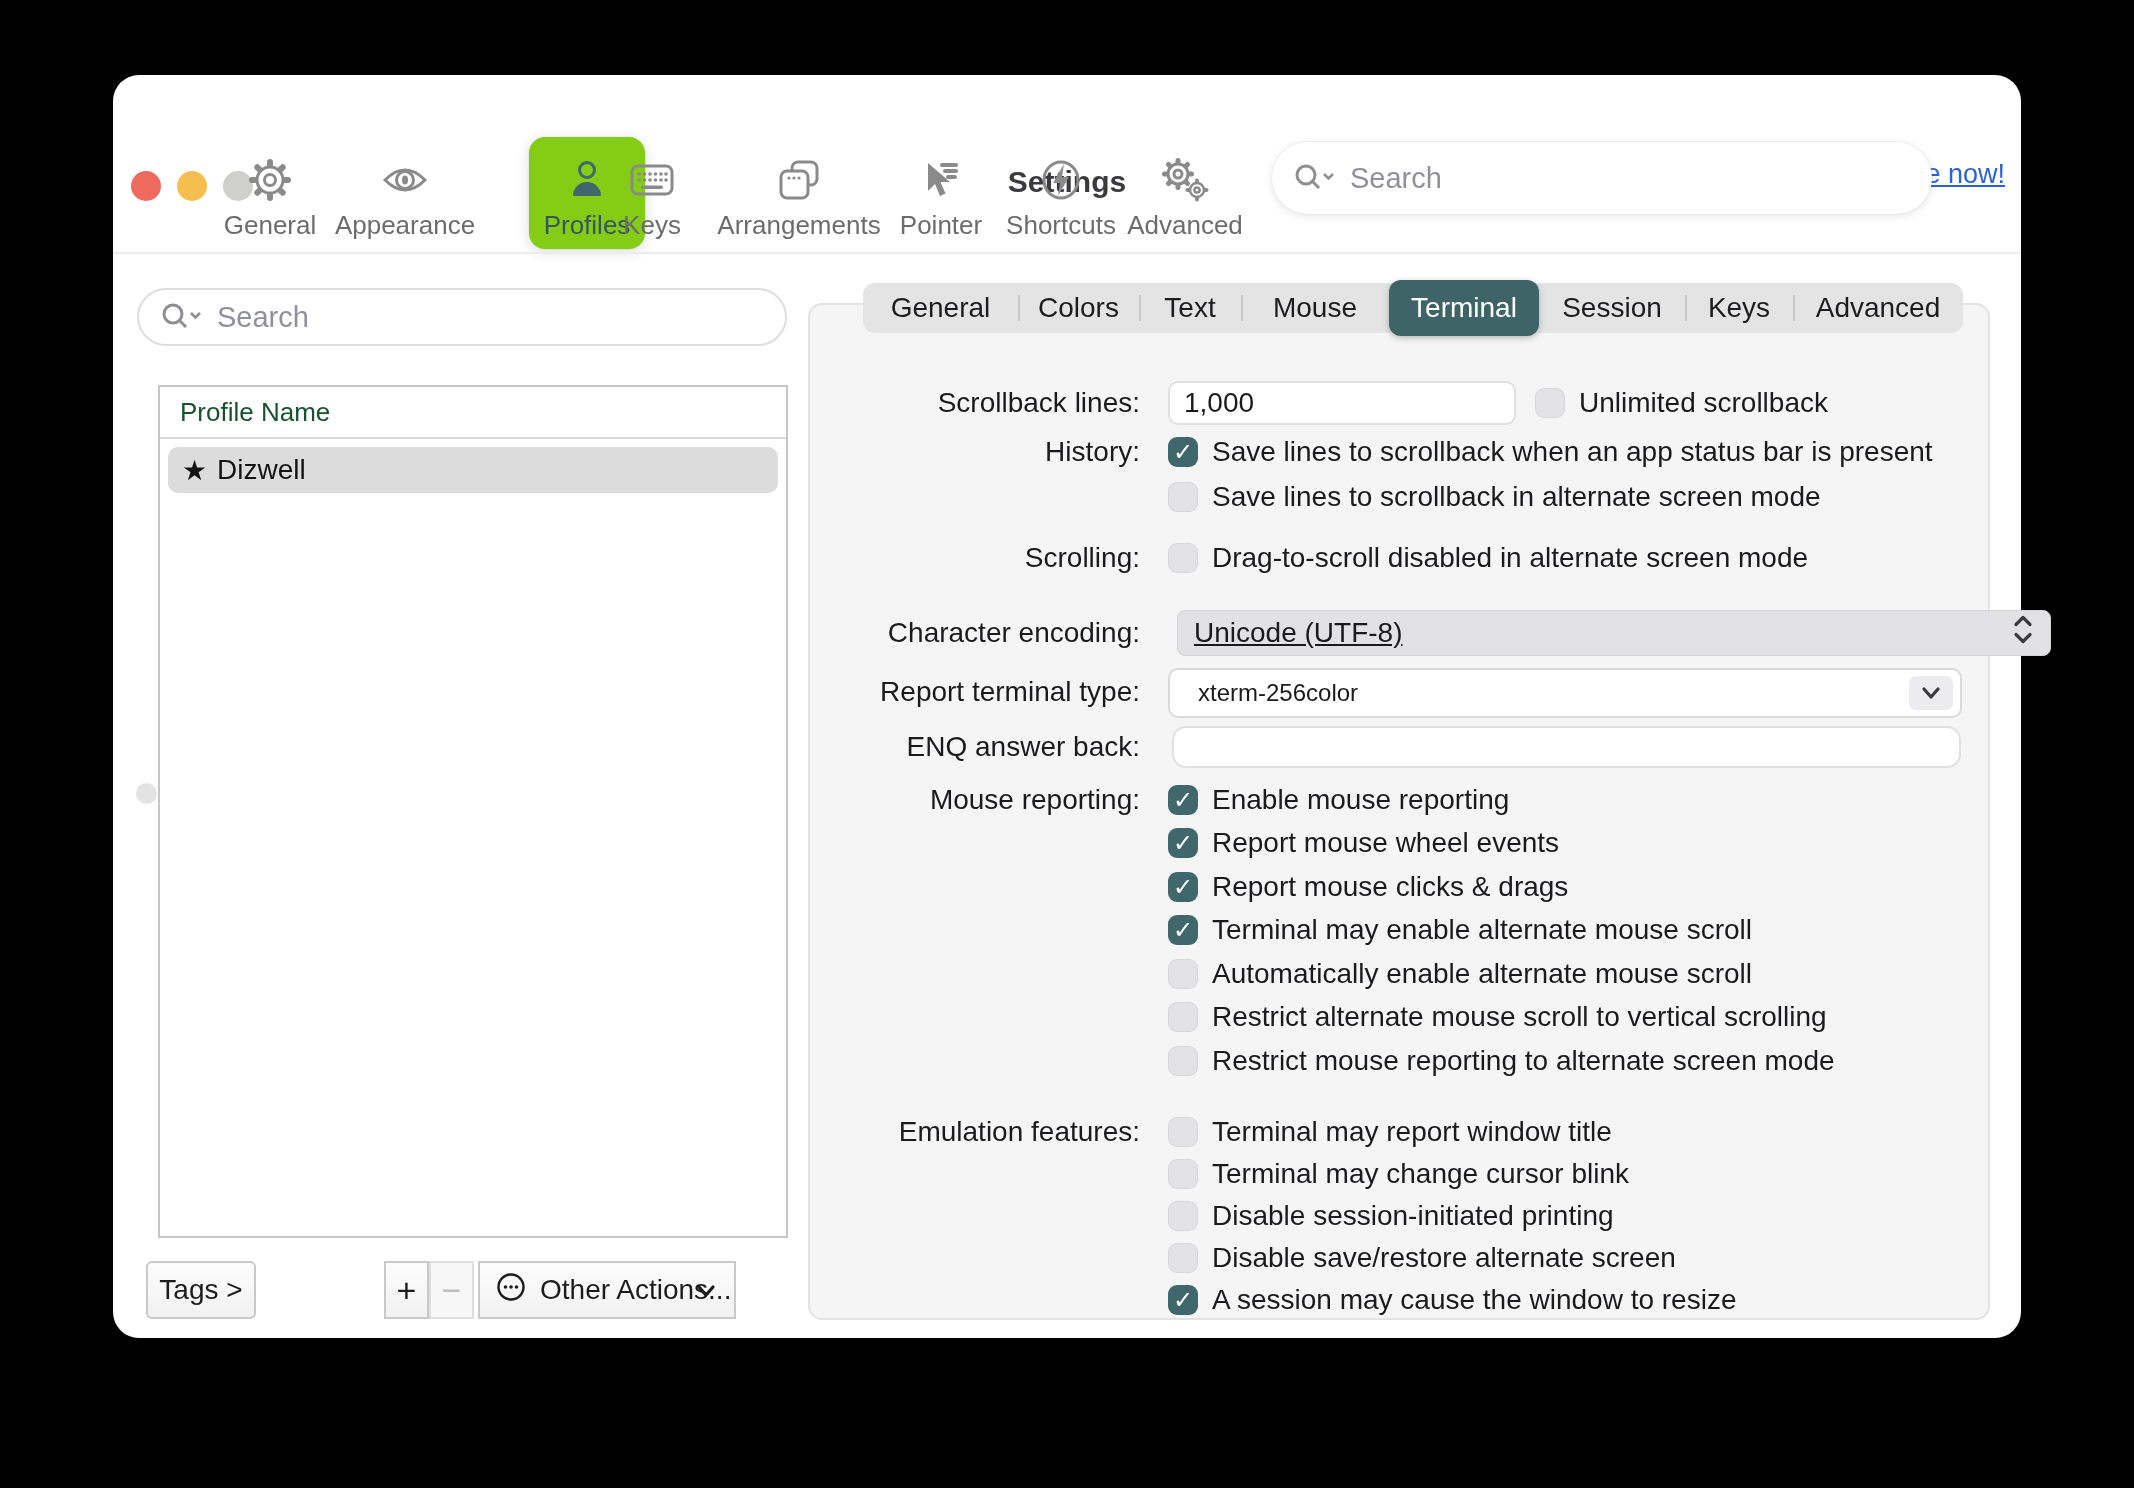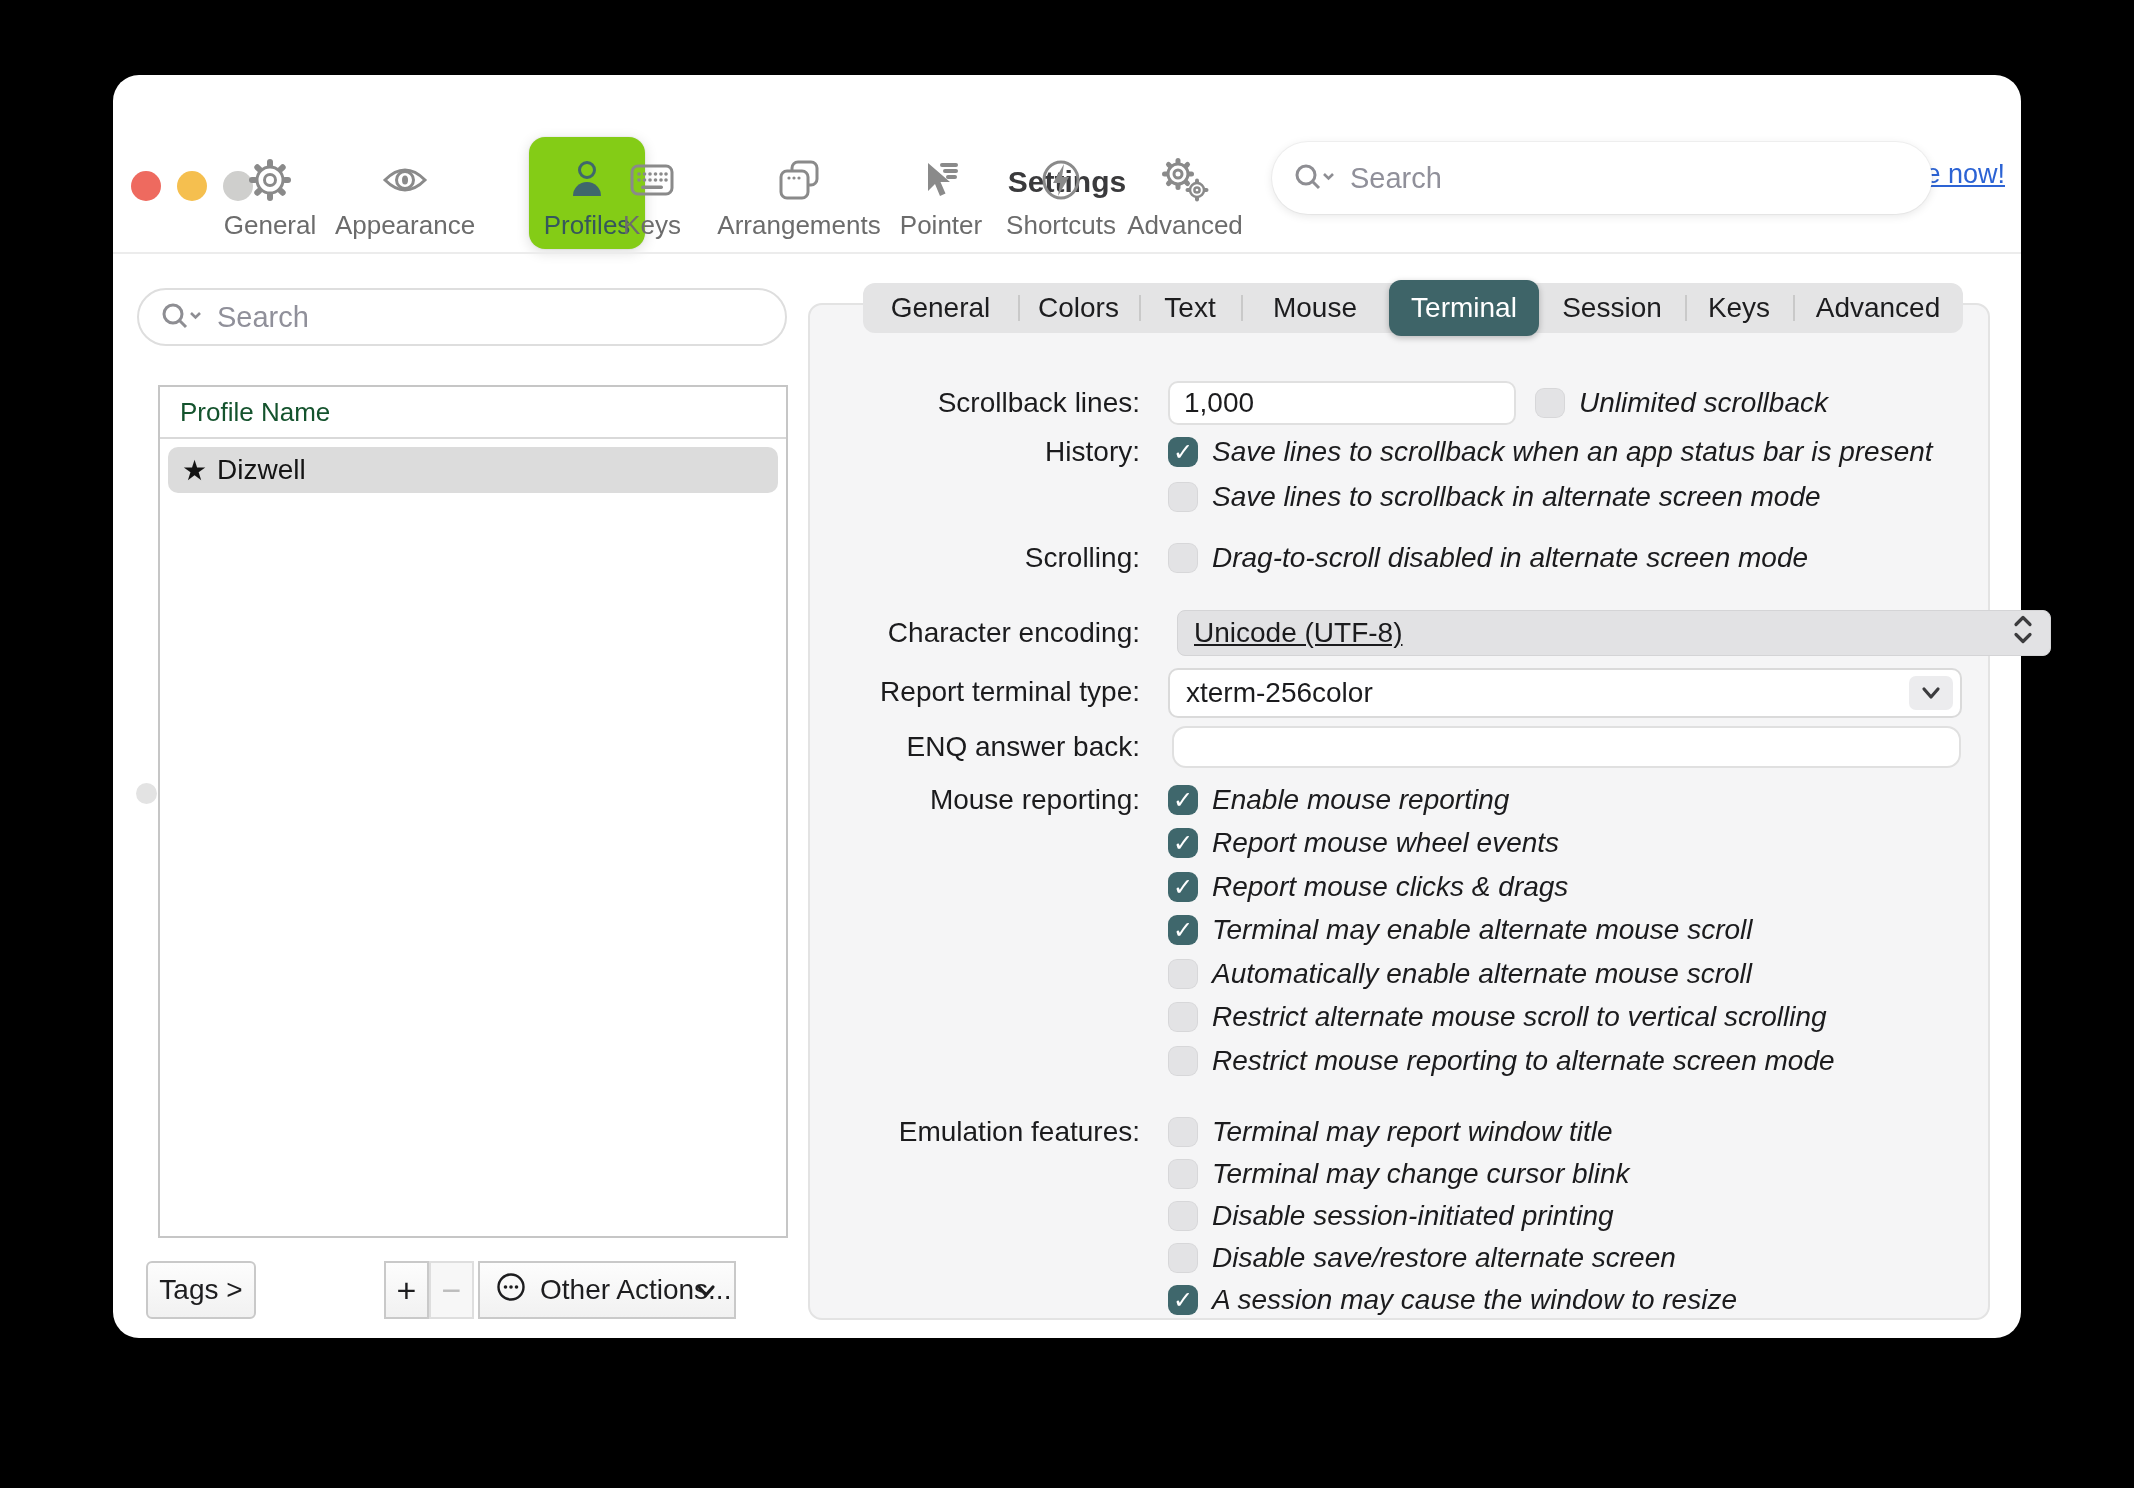--- a/index.html
+++ b/index.html
@@ -64,34 +64,34 @@
   .seg { position:relative; height:100%; display:flex; align-items:center; justify-content:center;
          font-size:28px; color:#1d1d1f; cursor:pointer; }
   .seg::before { content:""; position:absolute; left:0; top:12px; bottom:12px; width:2px; background:#c9c9c9; }
   .seg:first-child::before, .seg.selected::before, .seg.selected + .seg::before { display:none; }
   .seg.selected { background:#3e6468; color:#fff; border-radius:12px; margin:-3px 0; height:56px;
                   box-shadow:0 2px 6px rgba(0,0,0,.25); }
 
   
   .flabel { position:absolute; left:717px; width:310px; height:44px; line-height:44px;
             text-align:right; font-size:28px; color:#1b1b1d; white-space:nowrap; }
-  .crow { position:absolute; height:44px; display:flex; align-items:center; gap:14px;font-style:italic; }
+  .crow { position:absolute; height:44px; display:flex; align-items:center; gap:14px; }
   .cb { width:30px; height:30px; border-radius:9px; background:#e3e3e5; flex:0 0 auto;
         box-shadow:inset 0 0 0 1px rgba(0,0,0,.05); cursor:pointer; position:relative; }
   .cb.checked { background:#3f676c; box-shadow:none; }
   .cb.checked::after { content:"✓"; position:absolute; left:0; top:0; width:100%; height:100%;
         color:#fff; font-size:24px; font-weight:bold; display:flex; align-items:center; justify-content:center; }
   .cbl { font-size:28px; color:#1b1b1d; white-space:nowrap; cursor:pointer; }
   .tfield { position:absolute; background:#fff; border:2px solid #e0e0e0; border-radius:10px;
             font-size:28px; color:#1b1b1d; padding:0 14px; font-family:inherit; outline:none; }
   .popup { position:absolute; background:#e2e2e4; border:1px solid #d4d4d6; border-radius:8px;
            display:flex; align-items:center; font-size:28px; color:#1b1b1d; padding-left:16px; cursor:pointer; }
   .popup .stepper { position:absolute; right:14px; top:50%; transform:translateY(-50%); }
   .combo { position:absolute; background:#fff; border:2px solid #dadada; border-radius:10px;
-           display:flex; align-items:center; font-size:28px; color:#1b1b1d; padding-left:16px; cursor:pointer; }
+           display:flex; align-items:center; font-size:24px; color:#1b1b1d; padding-left:28px; cursor:pointer; }
   .combo .combo-btn { position:absolute; right:7px; top:6px; bottom:6px; width:44px; background:#ececee;
            border-radius:7px; display:flex; align-items:center; justify-content:center; cursor:pointer; }
 </style>
 </head>
 <body>
 
 <div class="screen">
   <div class="window">
 
     <span class="light red"></span>

